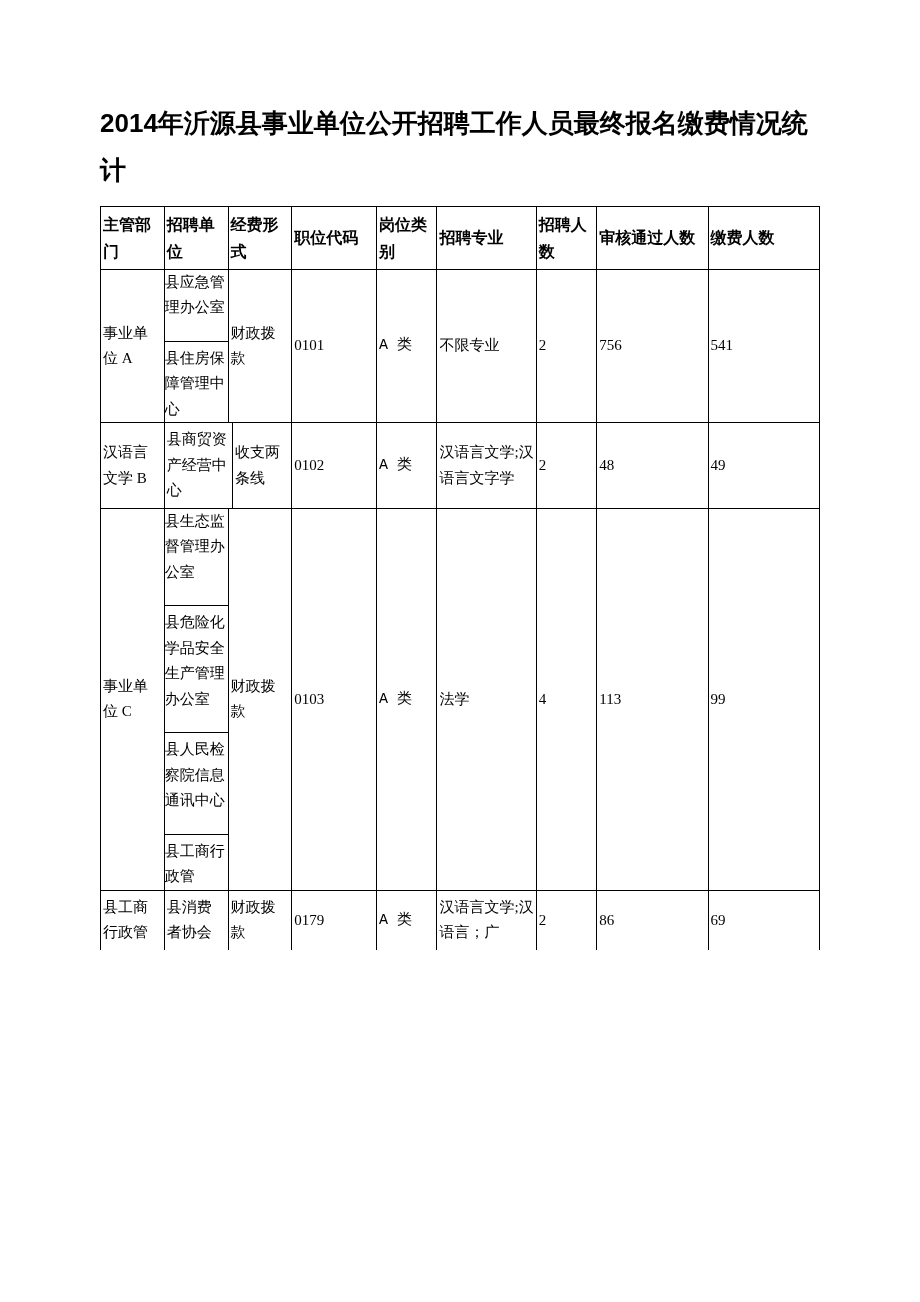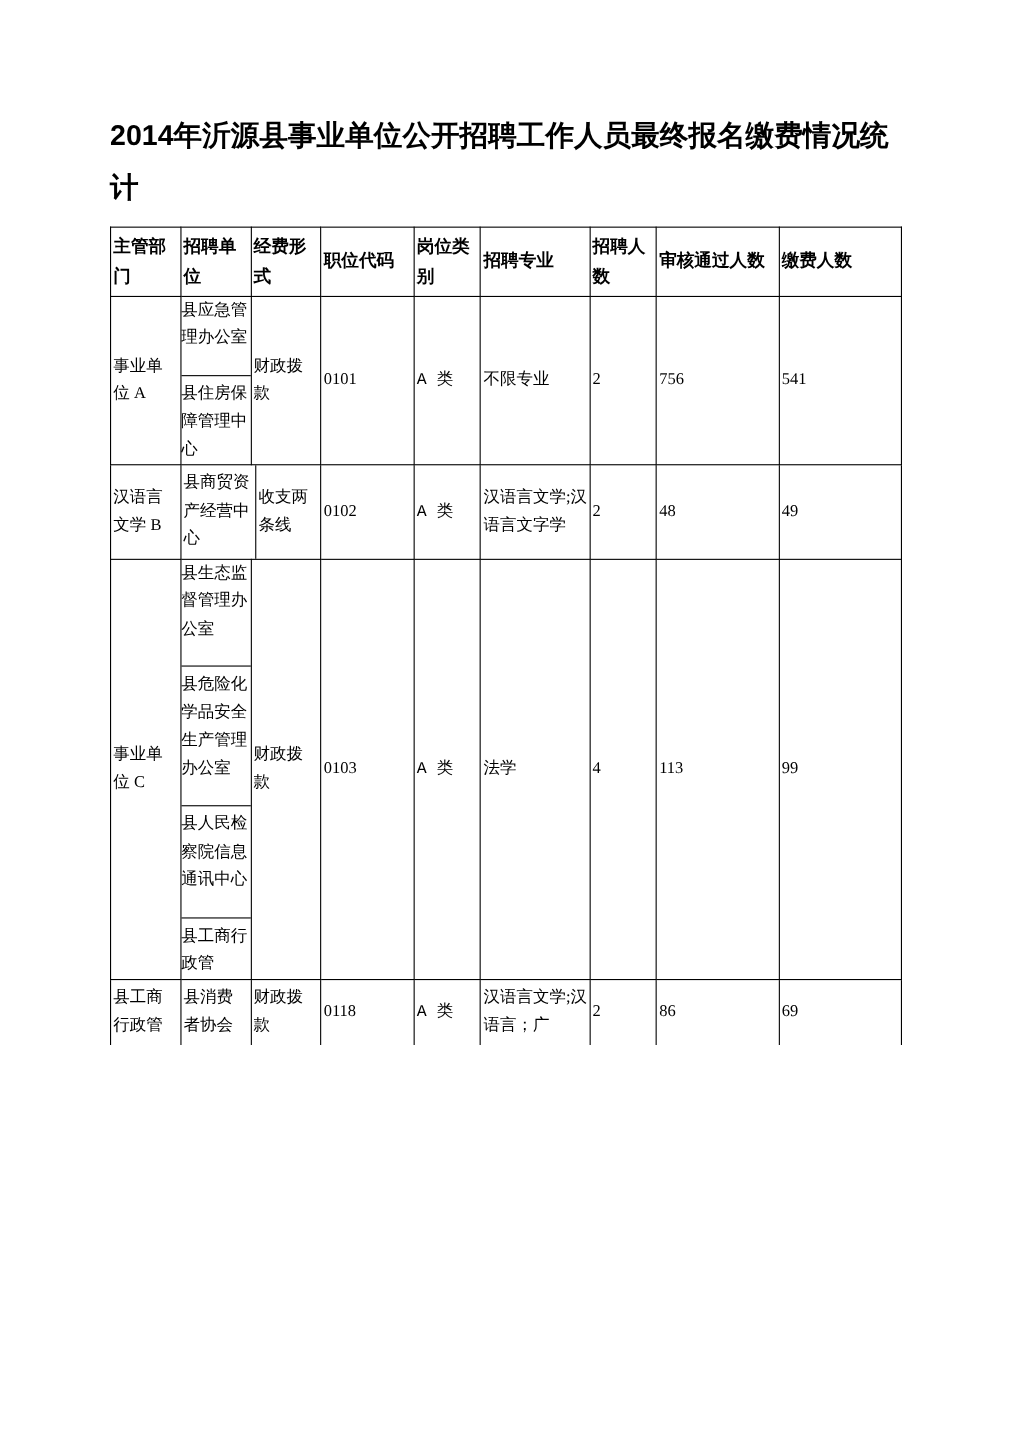--- a/index.html
+++ b/index.html
@@ -164,21 +164,21 @@
       <td>法学</td>
       <td>4</td>
       <td>113</td>
       <td>99</td>
     </tr>
 
     <tr class="no-bottom">
       <td>县工商行政管</td>
       <td>县消费者协会</td>
       <td>财政拨款</td>
-      <td>0118</td>
+      <td>0179</td>
       <td class="cat-cell">A 类</td>
       <td>汉语言文学;汉语言；广</td>
       <td>2</td>
       <td>86</td>
       <td>69</td>
     </tr>
   </tbody>
 </table>
 
 </body></html>

